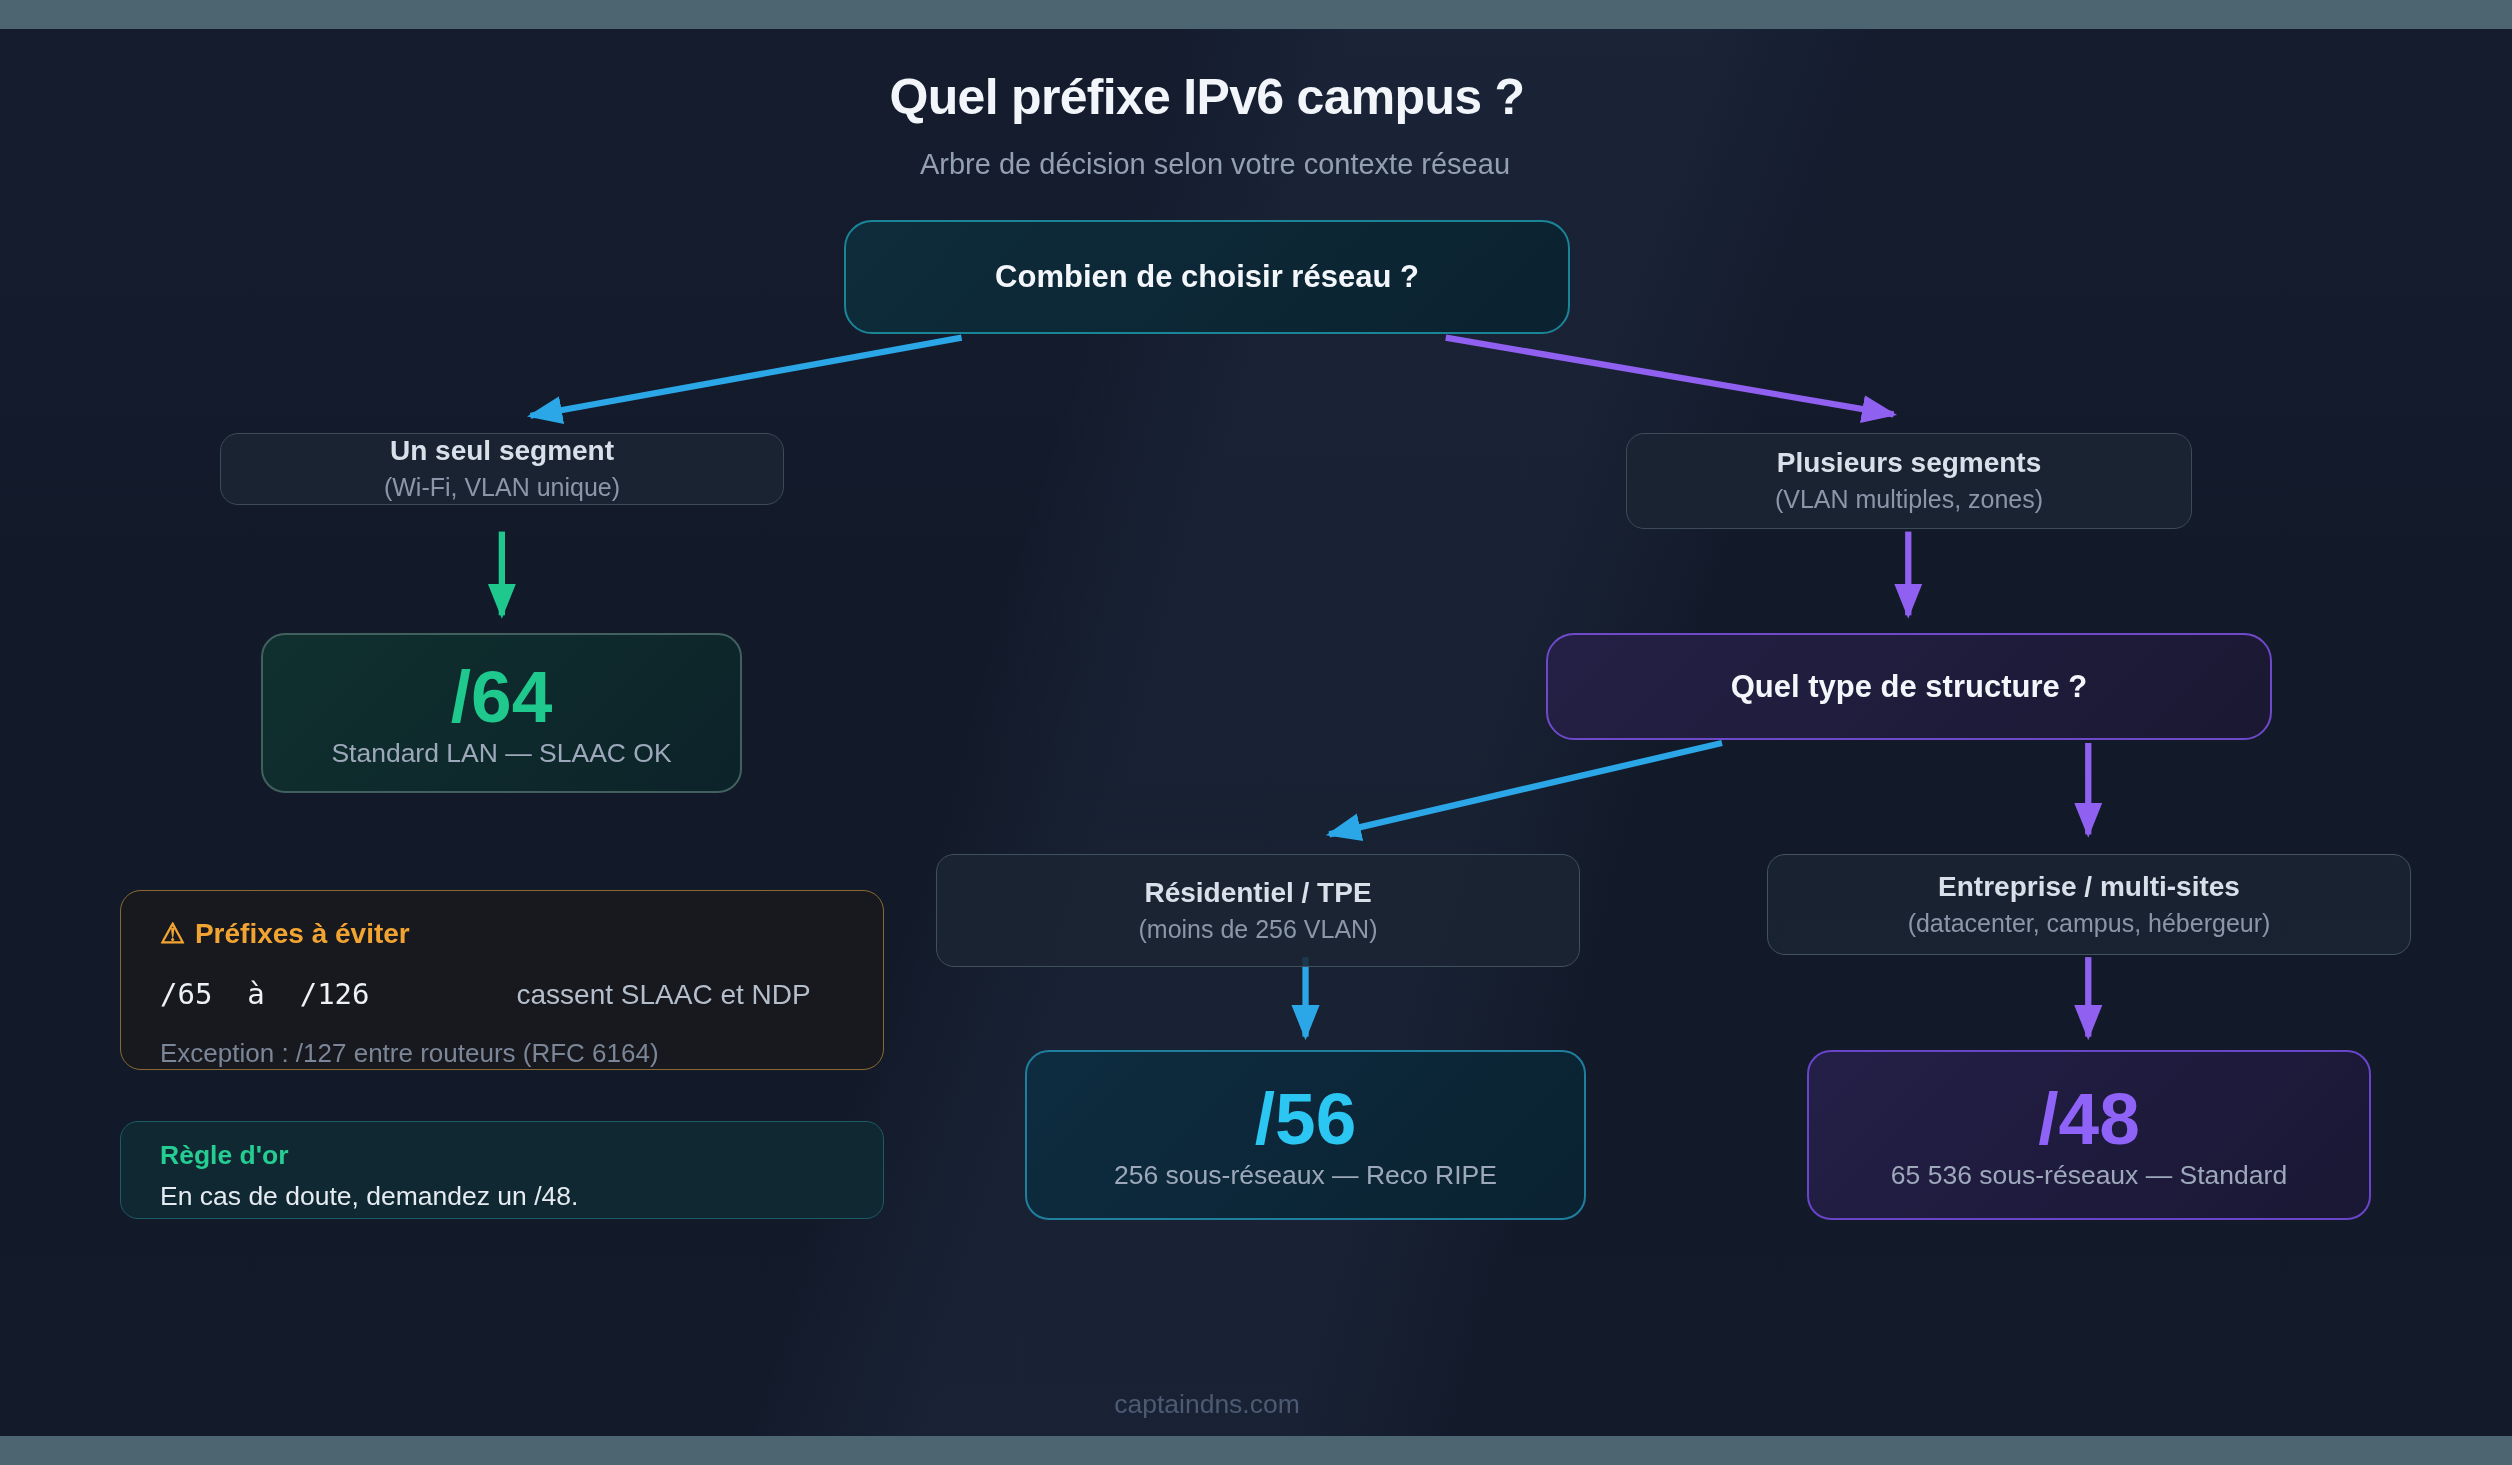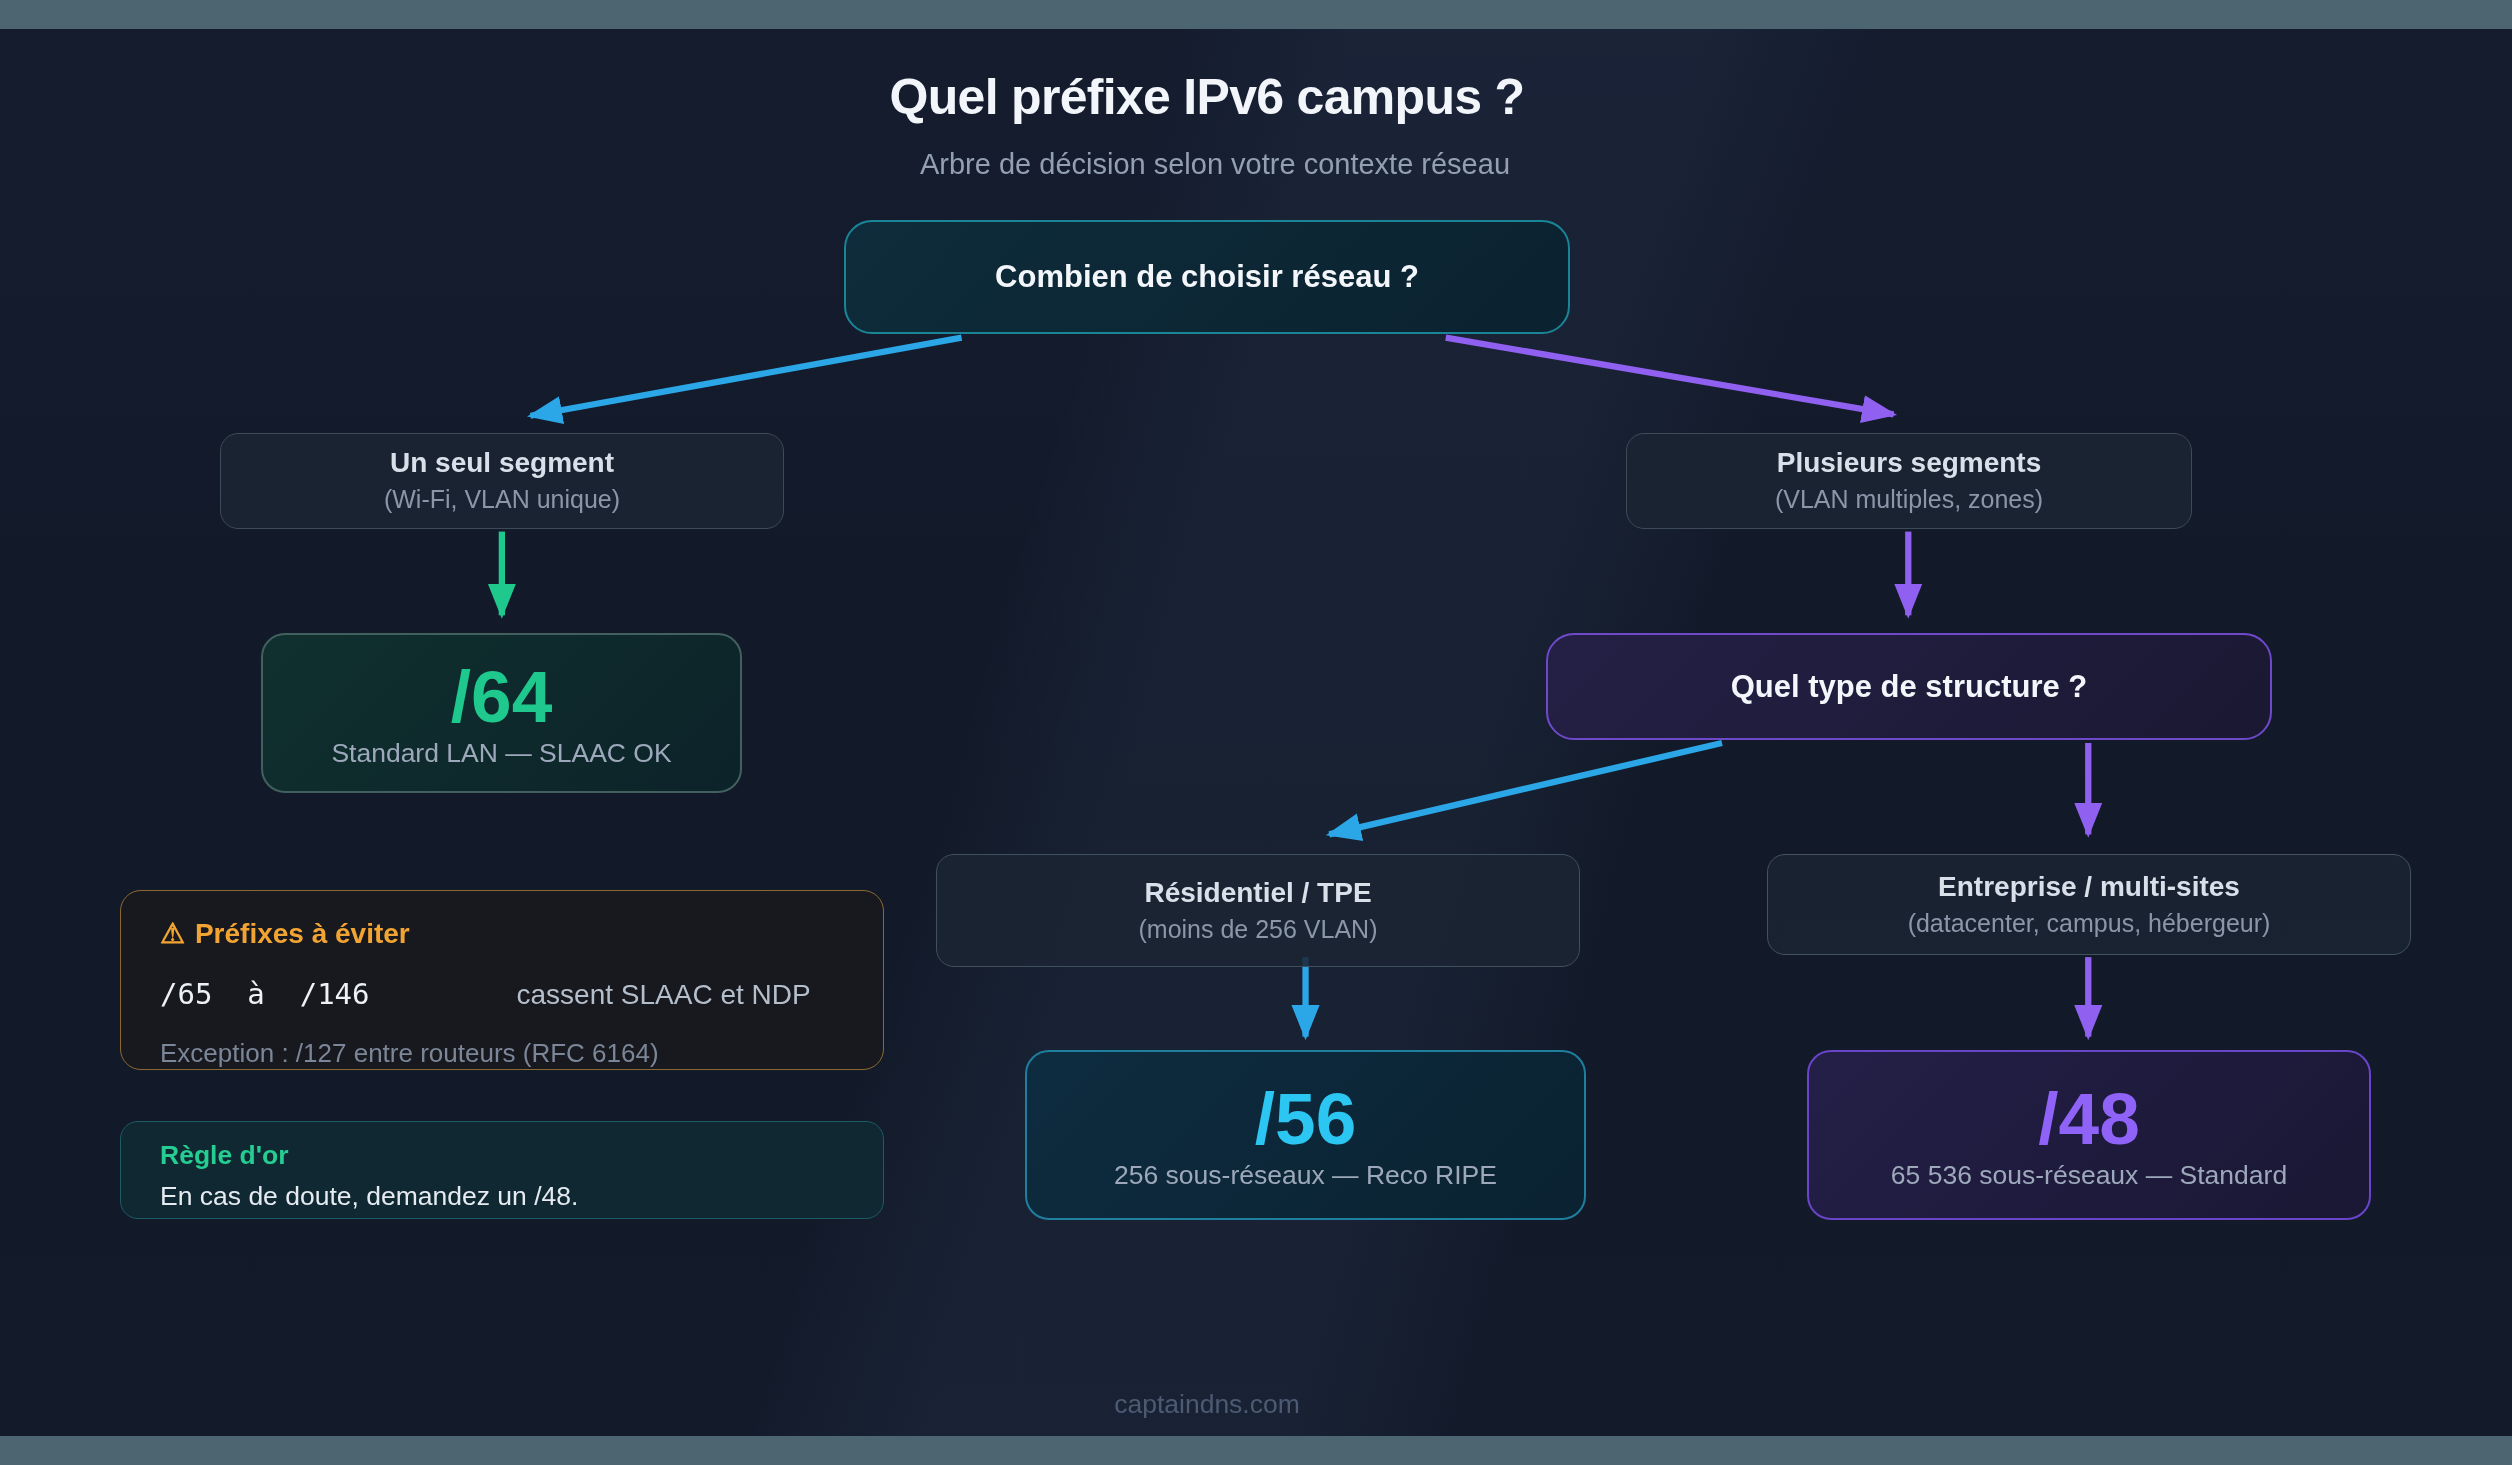--- a/index.html
+++ b/index.html
@@ -34,21 +34,21 @@
   .q-structure{
     left:1546px;top:633px;width:726px;height:107px;
     background:linear-gradient(135deg,#242045,#1b1833);
     border:2.8px solid #6e49c9;
   }
   .branch{
     border-radius:18px;background:rgba(27,36,51,0.85);border:1.4px solid #3d4a58;gap:7px;
   }
   .branch .b-title{font-size:28px;font-weight:bold;color:#d9e0ea;line-height:1.1;}
   .branch .b-sub{font-size:25px;color:#8b97a9;line-height:1.1;}
-  .b-single{left:220px;top:433px;width:564px;height:96px;}
+  .b-single{left:220px;top:433px;width:564px;height:72px;}
   .b-multi{left:1626px;top:433px;width:566px;height:96px;}
   .b-residential{left:936px;top:854px;width:644px;height:113px;border-color:#40505c;}
   .b-enterprise{left:1767px;top:854px;width:644px;height:101px;border-color:#42535c;}
   .result{border-radius:24px;gap:7px;}
   .result .r-prefix{font-size:73px;font-weight:bold;line-height:1;}
   .result .r-desc{font-size:26.5px;color:#9da9bb;line-height:1;}
   .r-64{
     left:261px;top:633px;width:481px;height:160px;
     background:linear-gradient(135deg,#10302f,#0c2329);border:2.1px solid #41605e;
   }
@@ -159,21 +159,21 @@
   <div class="node result r-48">
     <span class="r-prefix">/48</span>
     <span class="r-desc">65 536 sous-réseaux — Standard</span>
   </div>
 
   <div class="callout c-avoid">
     <div class="c-title">
       <span class="w-icon">⚠</span><span>Préfixes à éviter</span>
     </div>
     <div class="c-row">
-      <span class="mono">/65  à  /146</span>
+      <span class="mono">/65  à  /126</span>
       <span class="c-breaks">cassent SLAAC et NDP</span>
     </div>
     <div class="c-exception">Exception : /127 entre routeurs (RFC 6164)</div>
   </div>
 
   <div class="callout c-rule">
     <div class="c-title">Règle d'or</div>
     <div class="c-body">En cas de doute, demandez un /48.</div>
   </div>
 

